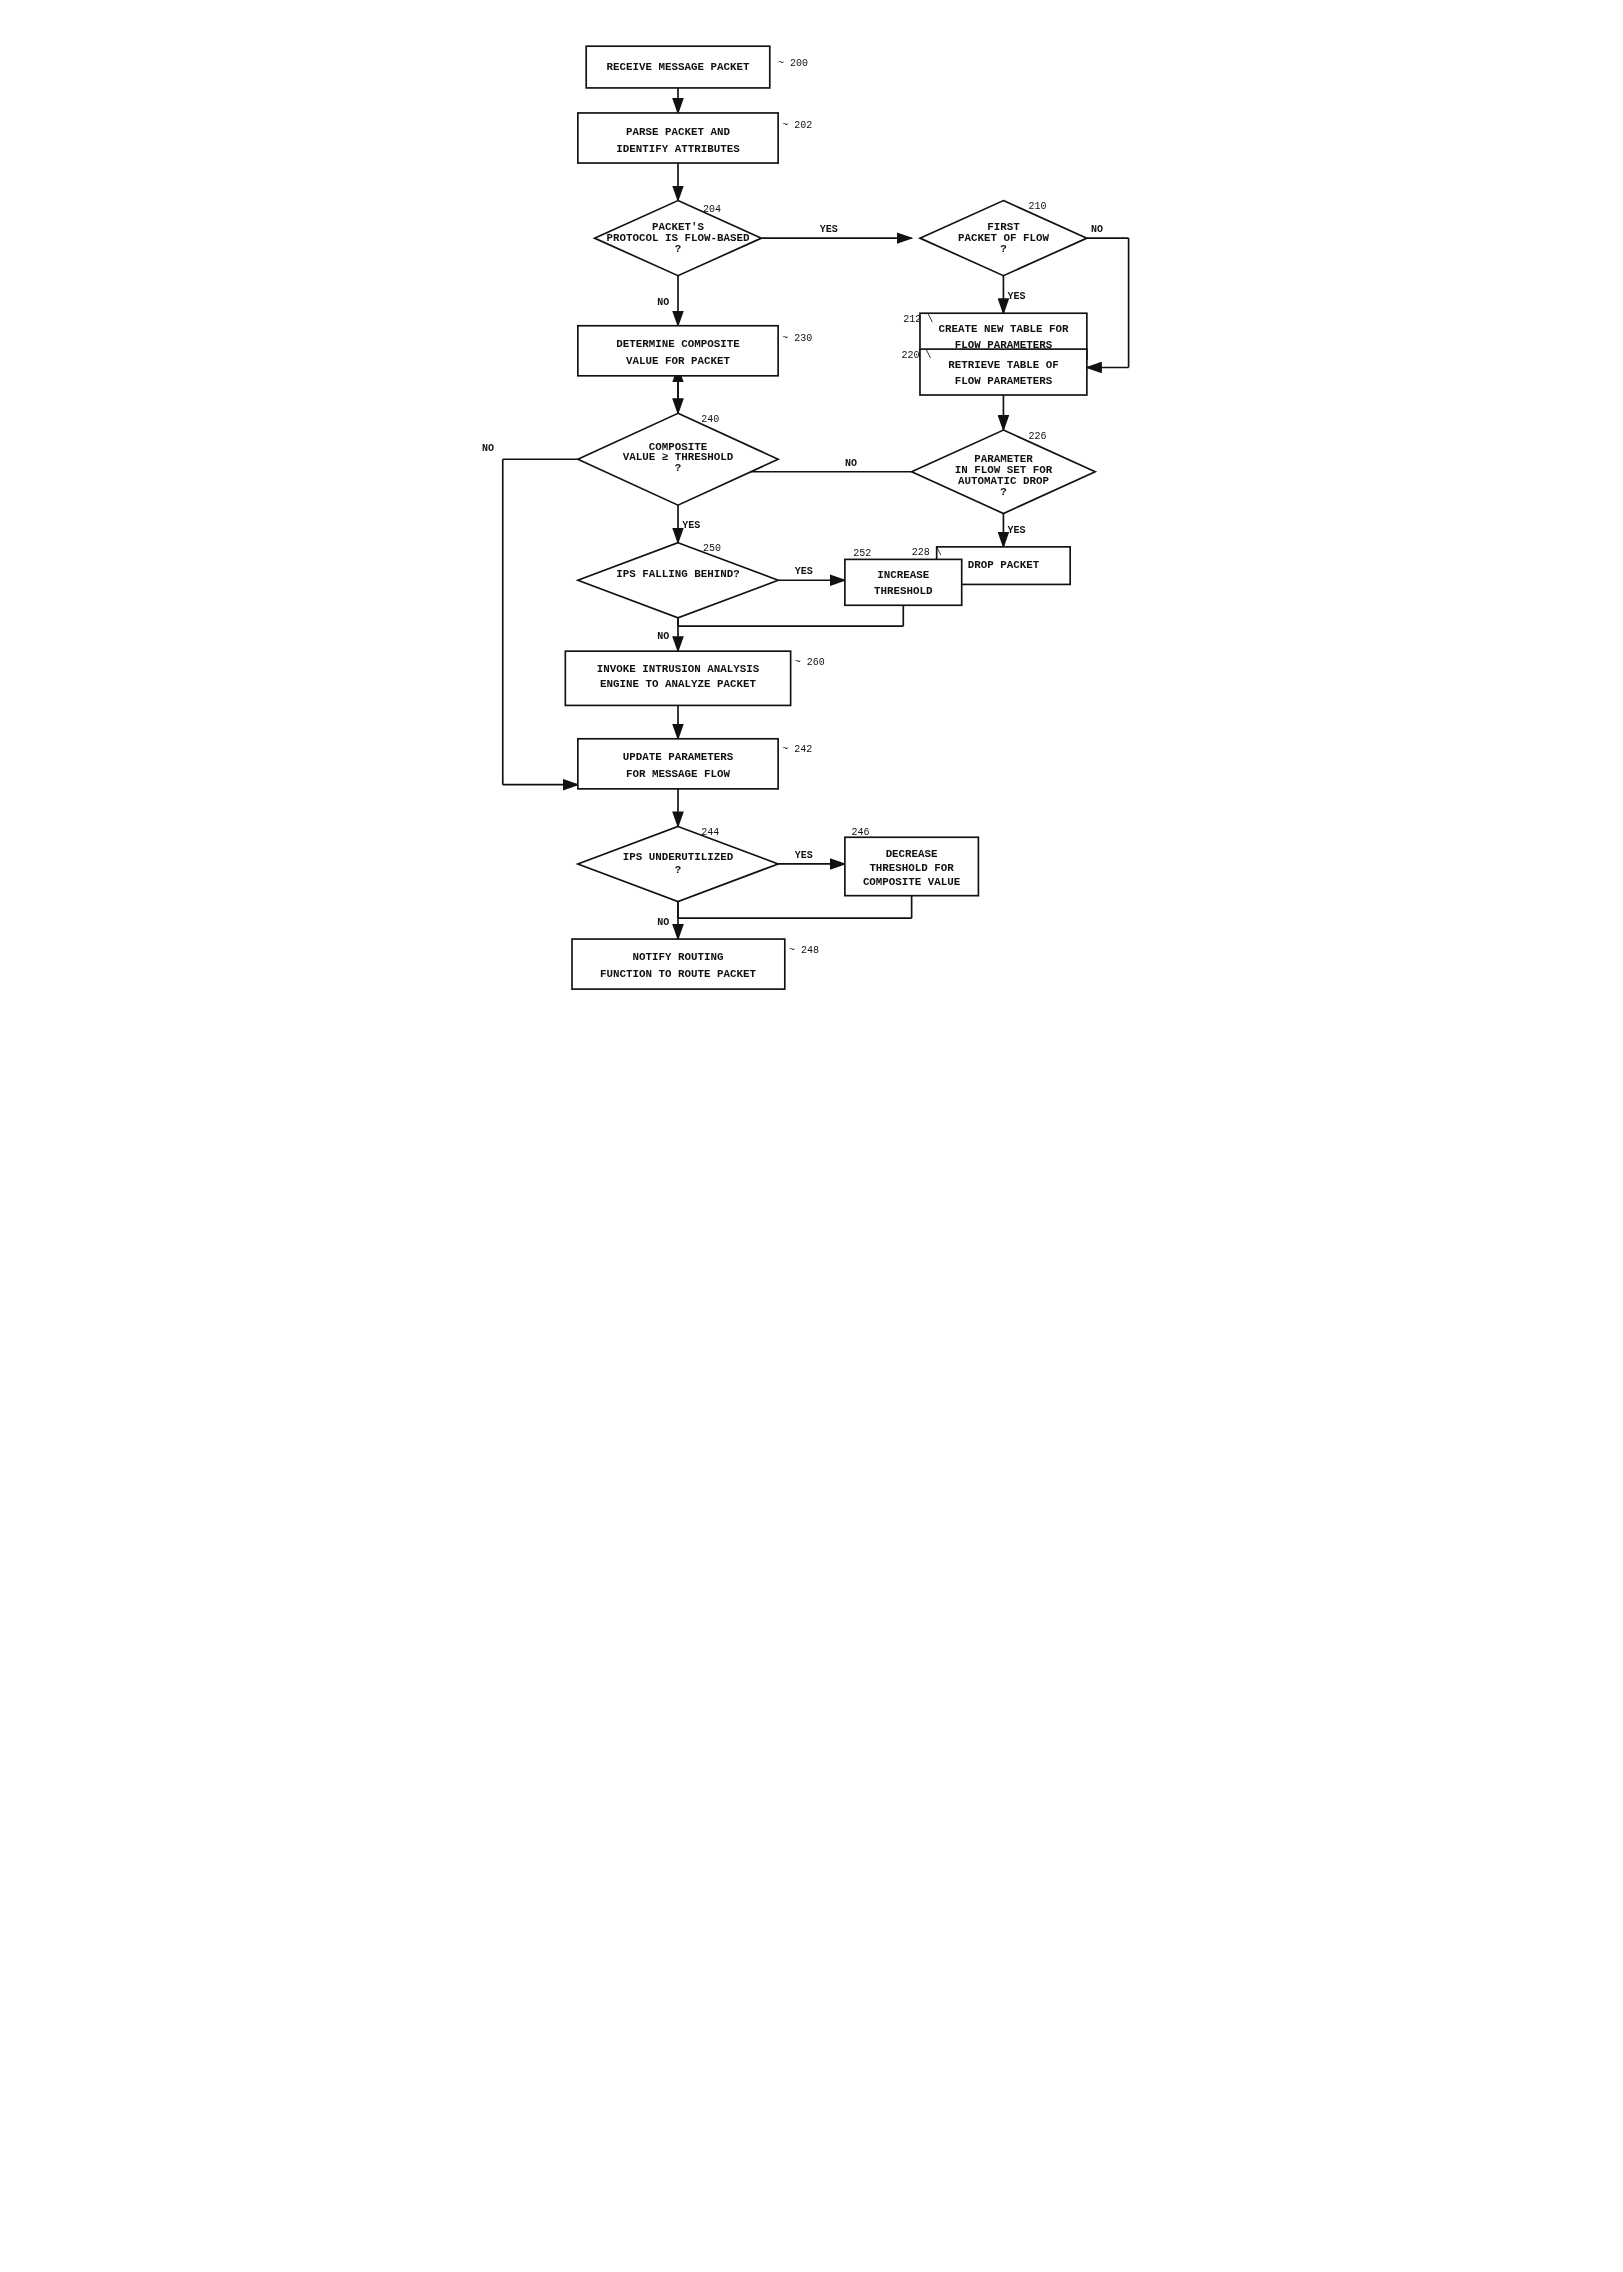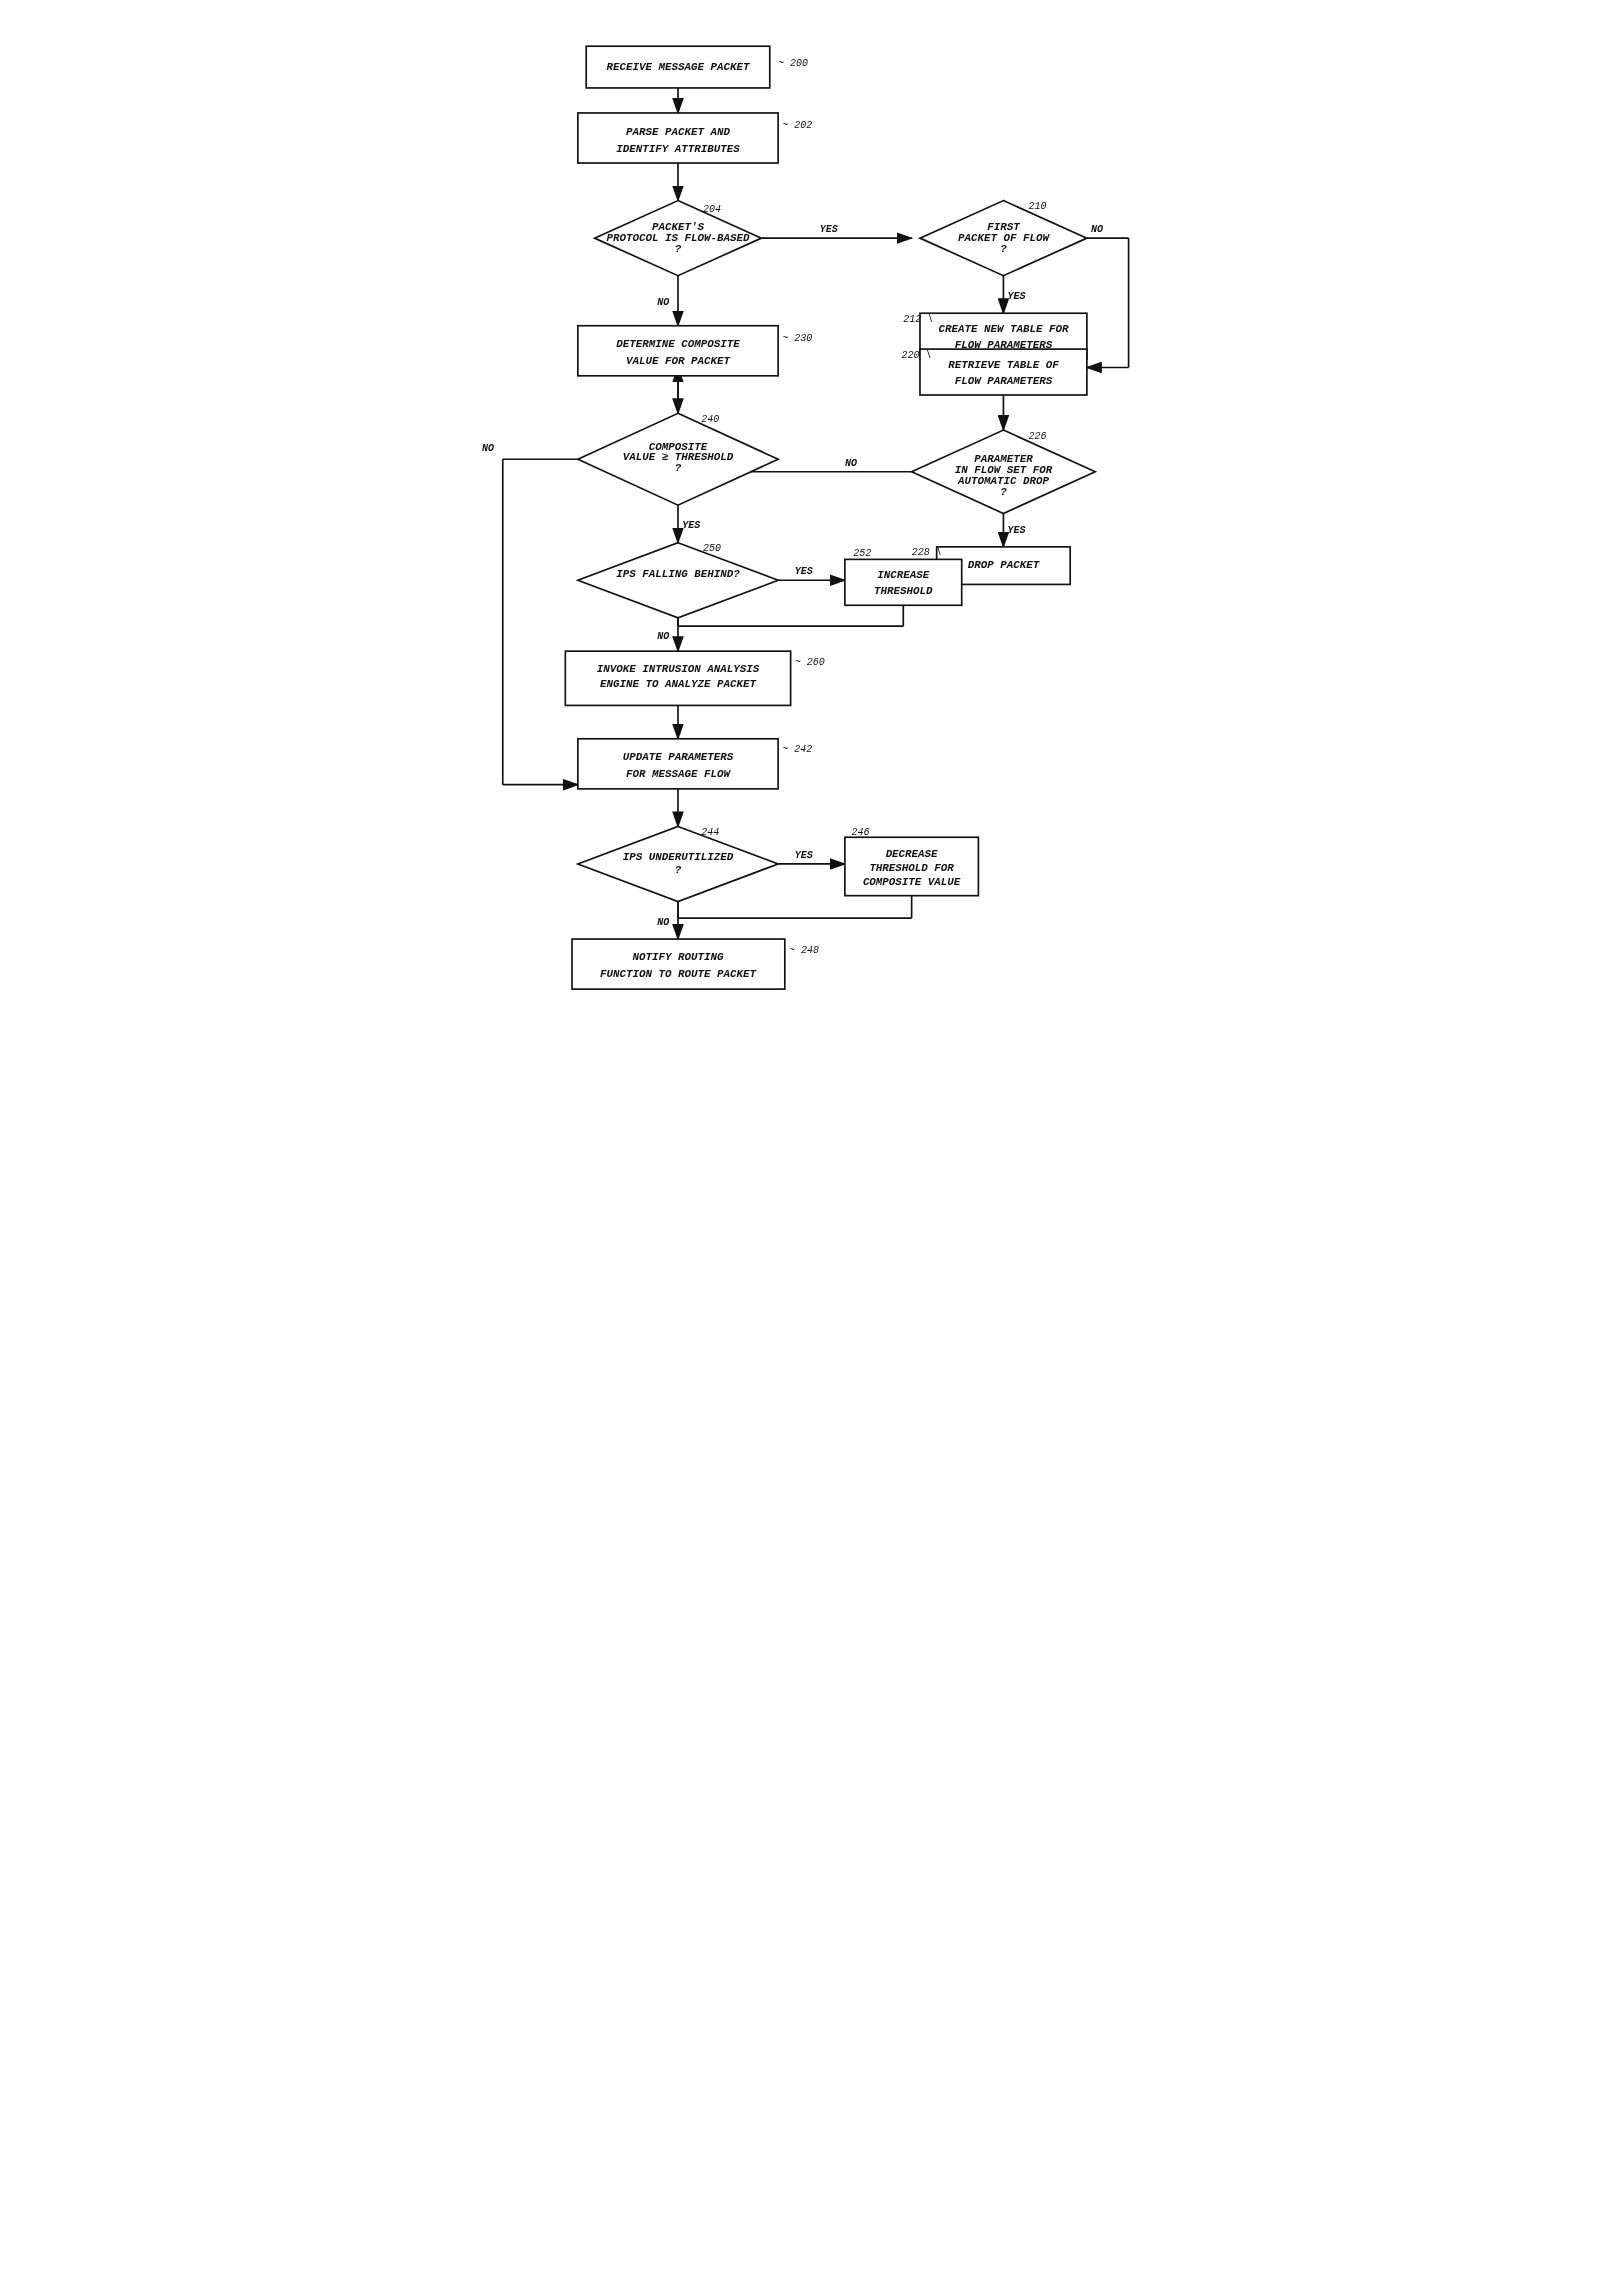--- a/index.html
+++ b/index.html
@@ -9,21 +9,20 @@
       display: flex;
       justify-content: center;
       align-items: flex-start;
       min-height: 100vh;
       padding: 16.7px;
     }
     .diagram-container {
       width: 751px;
       position: relative;
       background: #fff;
-      font-style: italic;
     }
     svg {
       width: 100%;
       height: auto;
       display: block;
     }
     .flow-text {
       font-family: 'Courier New', Courier, monospace;
       font-size: 13px;
       font-weight: bold;

